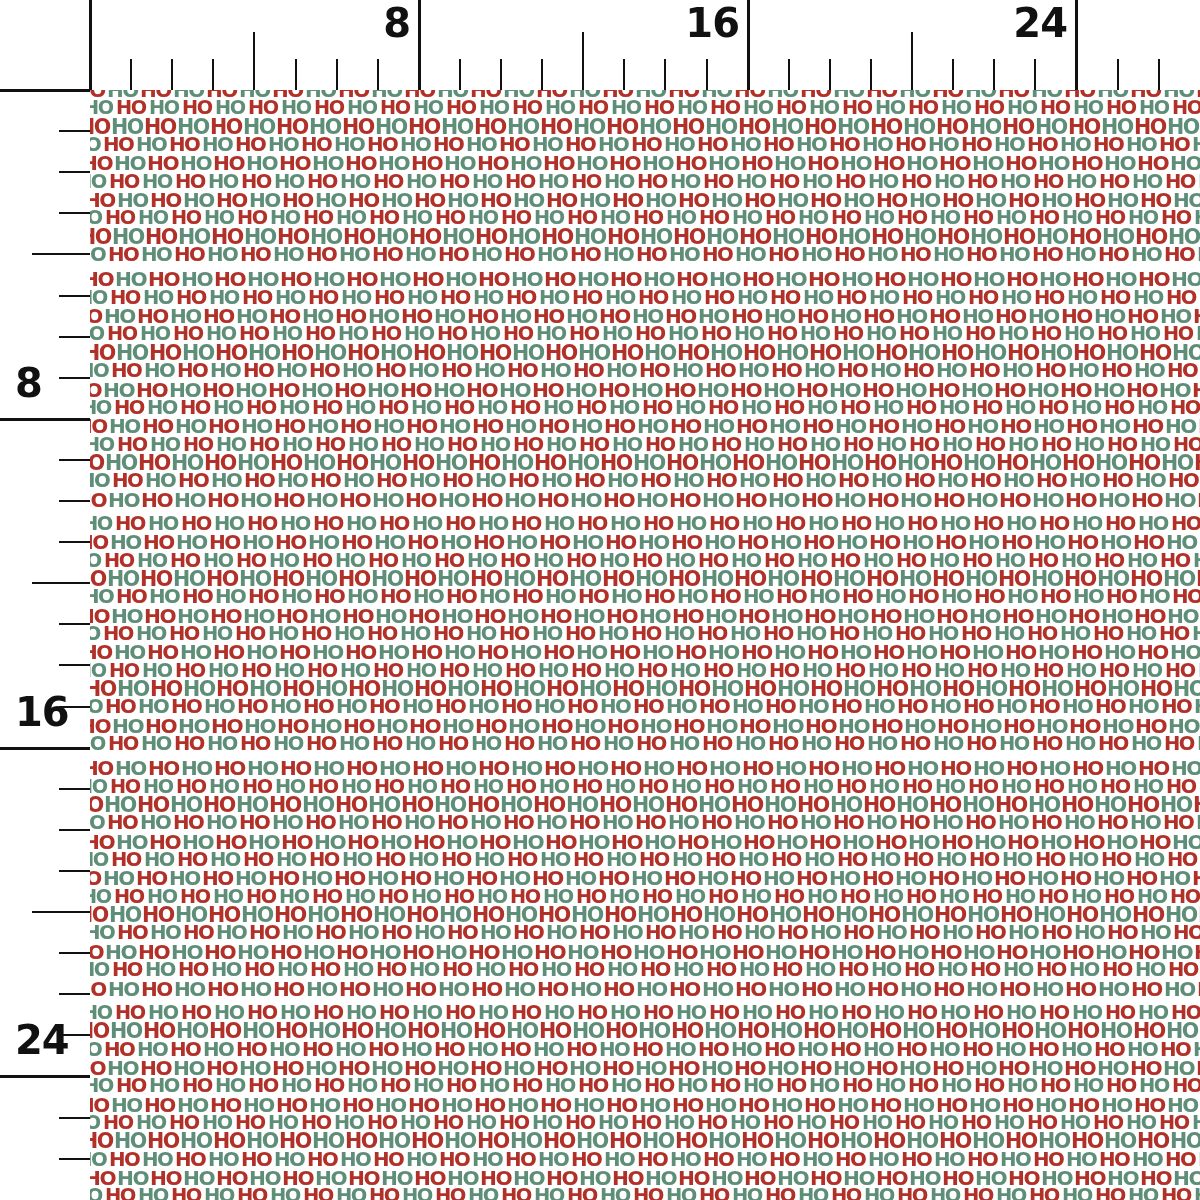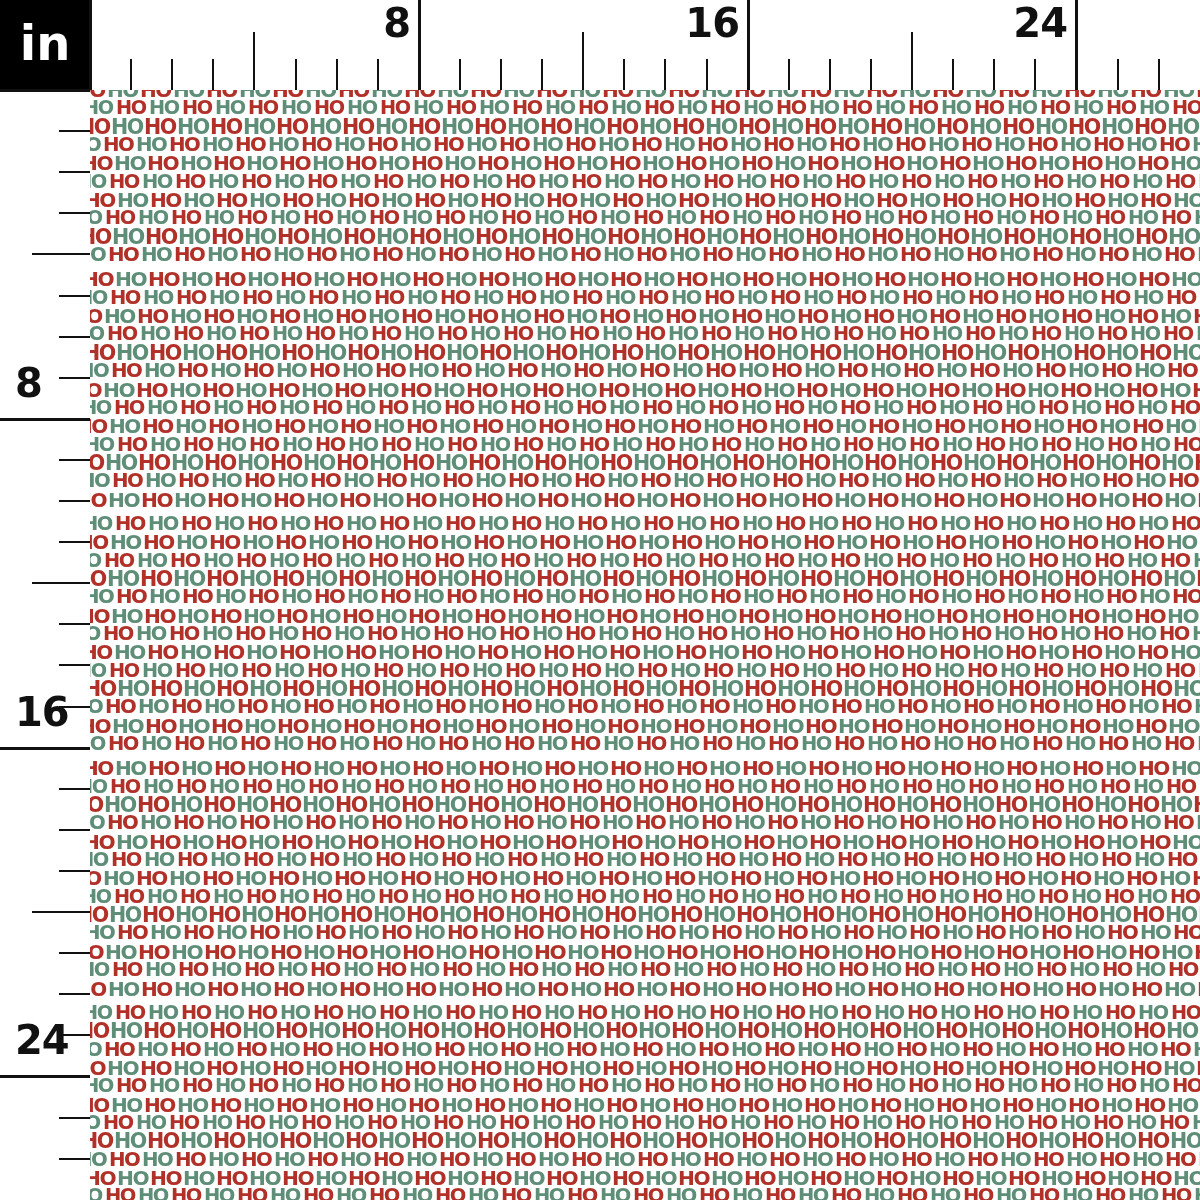--- a/index.html
+++ b/index.html
@@ -49,23 +49,20 @@
   }
   .ho-row span{
     display:inline-block;width:33px;text-align:left;
   }
 </style>
 </head>
 <body>
 
 <div class="stage">
 
-  <div class="unit-box">
-    <span>in</span>
-  </div>
 
   <div class="ruler-top" id="ruler-top">
       <div class="tick-v" style="left: -1px; width: 3px; height: 90px; background: rgb(17, 17, 17);"></div>
       <div class="tick-v" style="left: 40px; width: 2px; height: 31px; background: rgb(17, 17, 17);"></div>
       <div class="tick-v" style="left: 81px; width: 2px; height: 31px; background: rgb(17, 17, 17);"></div>
       <div class="tick-v" style="left: 122px; width: 2px; height: 31px; background: rgb(17, 17, 17);"></div>
       <div class="tick-v" style="left: 163px; width: 2px; height: 58px; background: rgb(17, 17, 17);"></div>
       <div class="tick-v" style="left: 205px; width: 2px; height: 31px; background: rgb(17, 17, 17);"></div>
       <div class="tick-v" style="left: 246px; width: 2px; height: 31px; background: rgb(17, 17, 17);"></div>
       <div class="tick-v" style="left: 287px; width: 2px; height: 31px; background: rgb(17, 17, 17);"></div>

